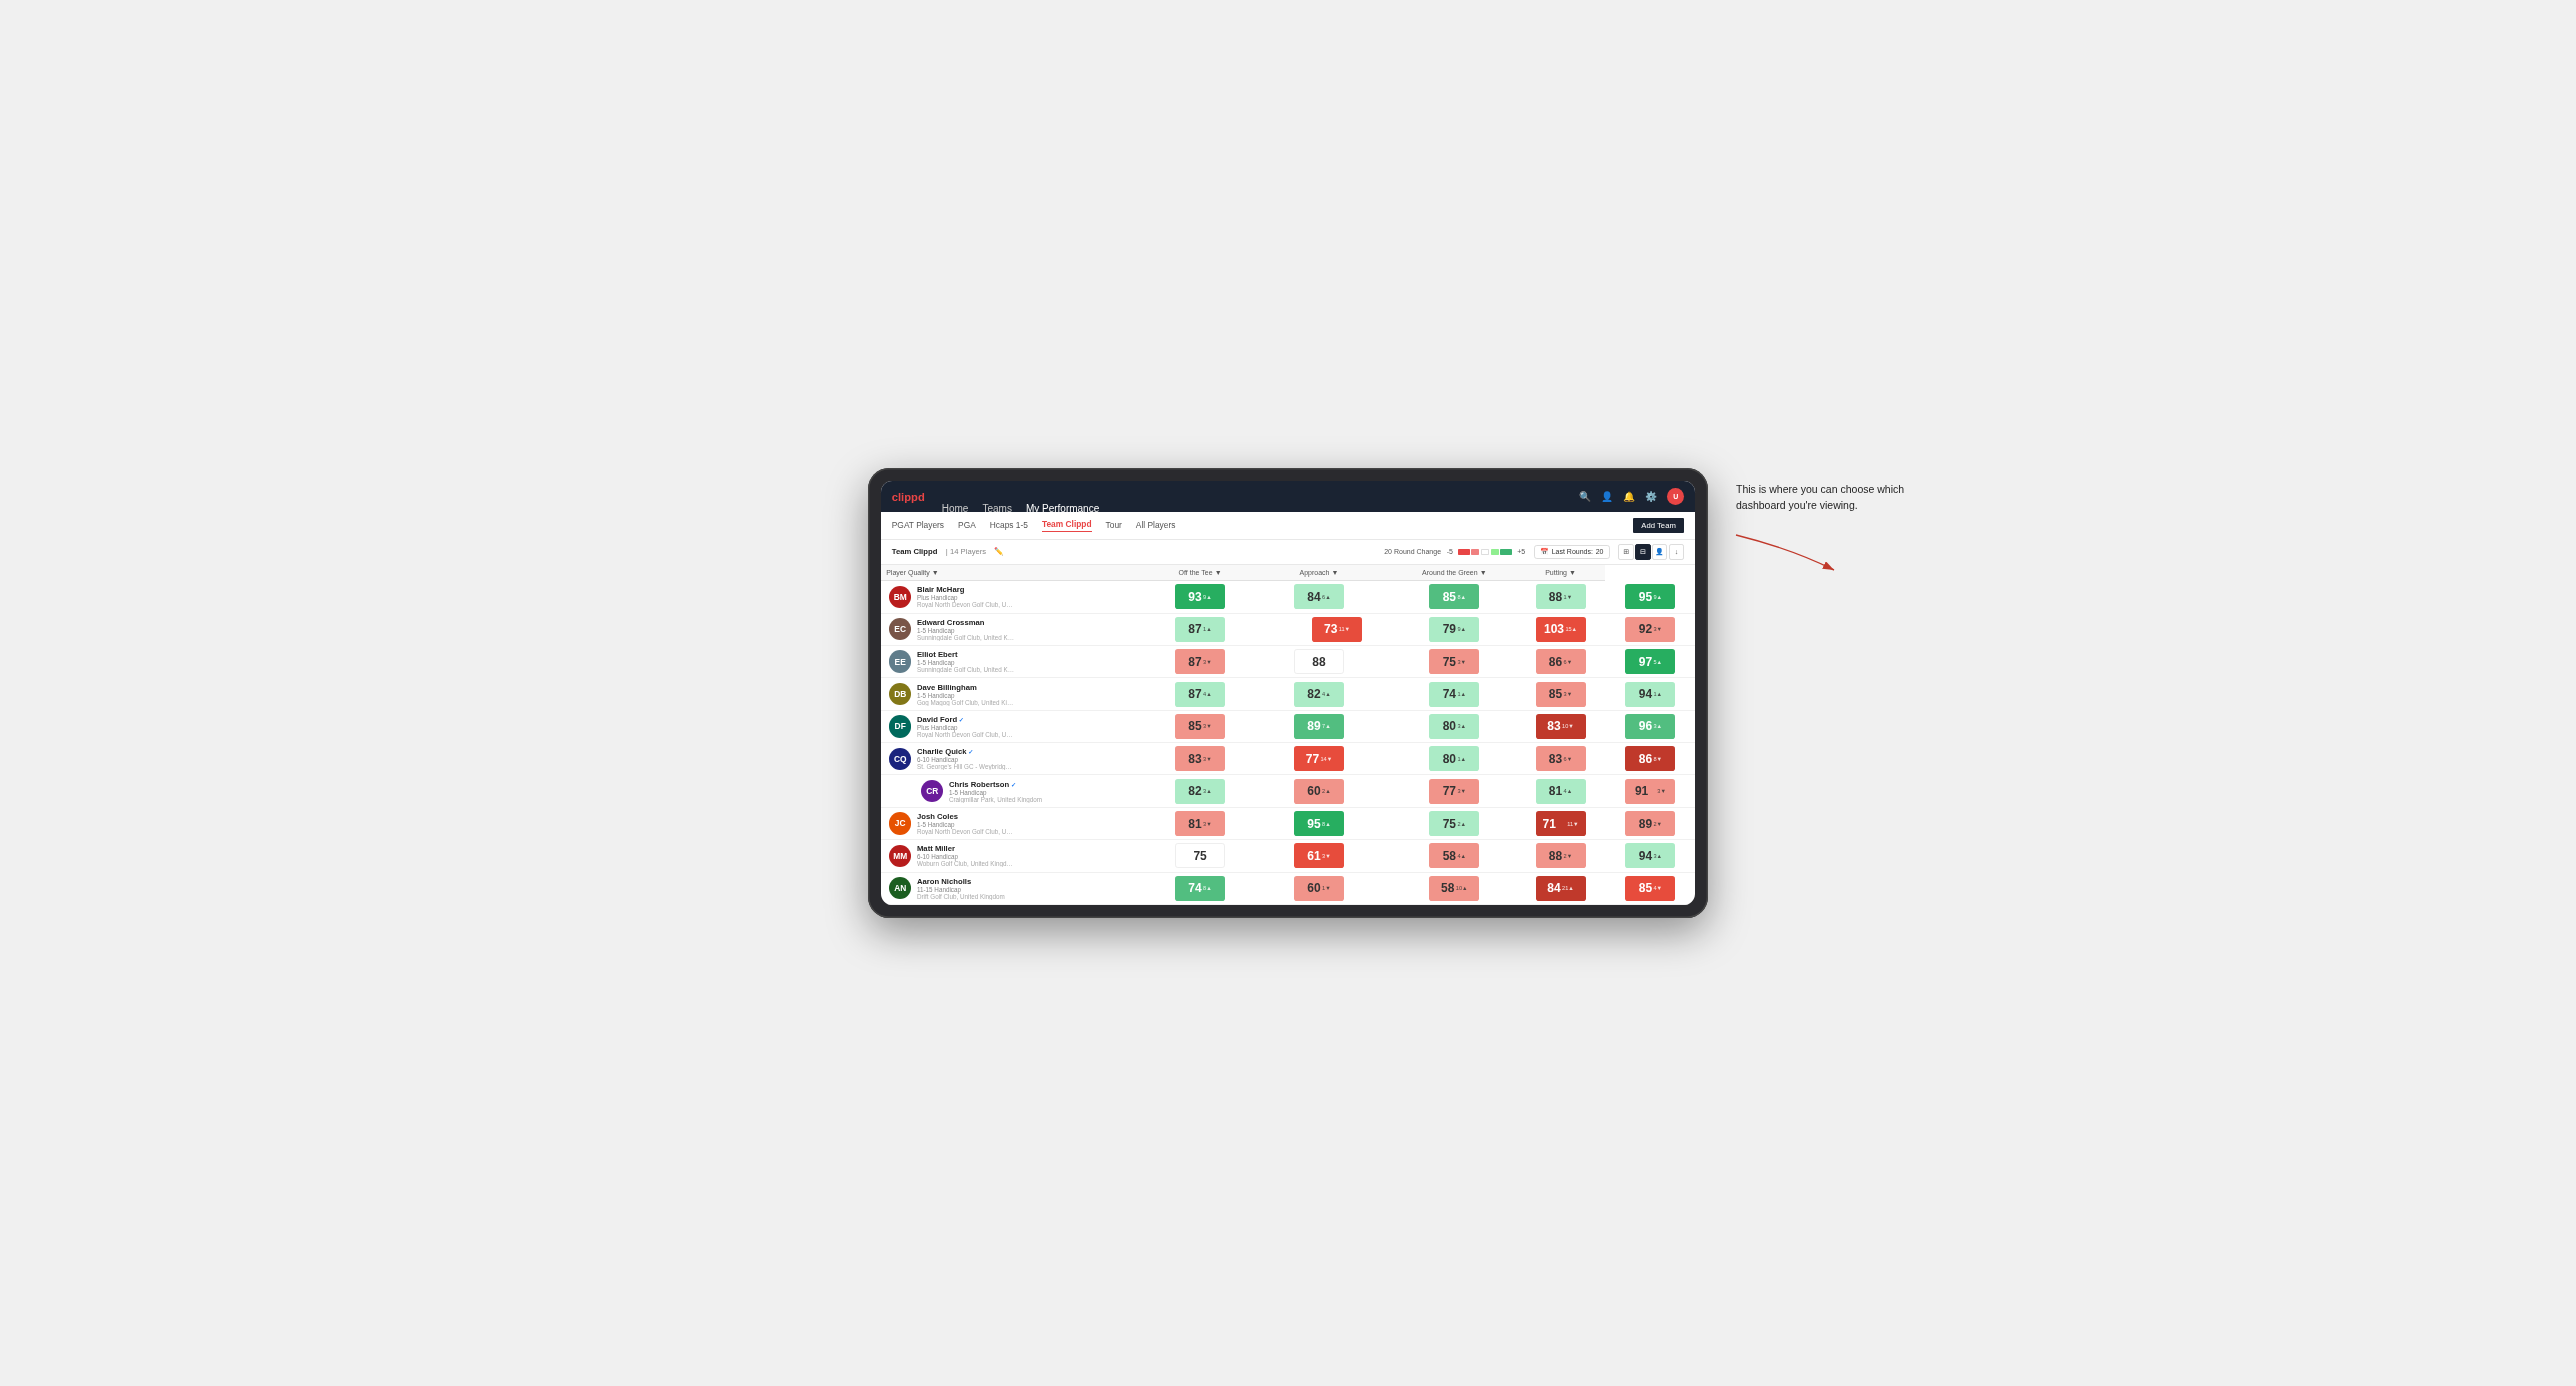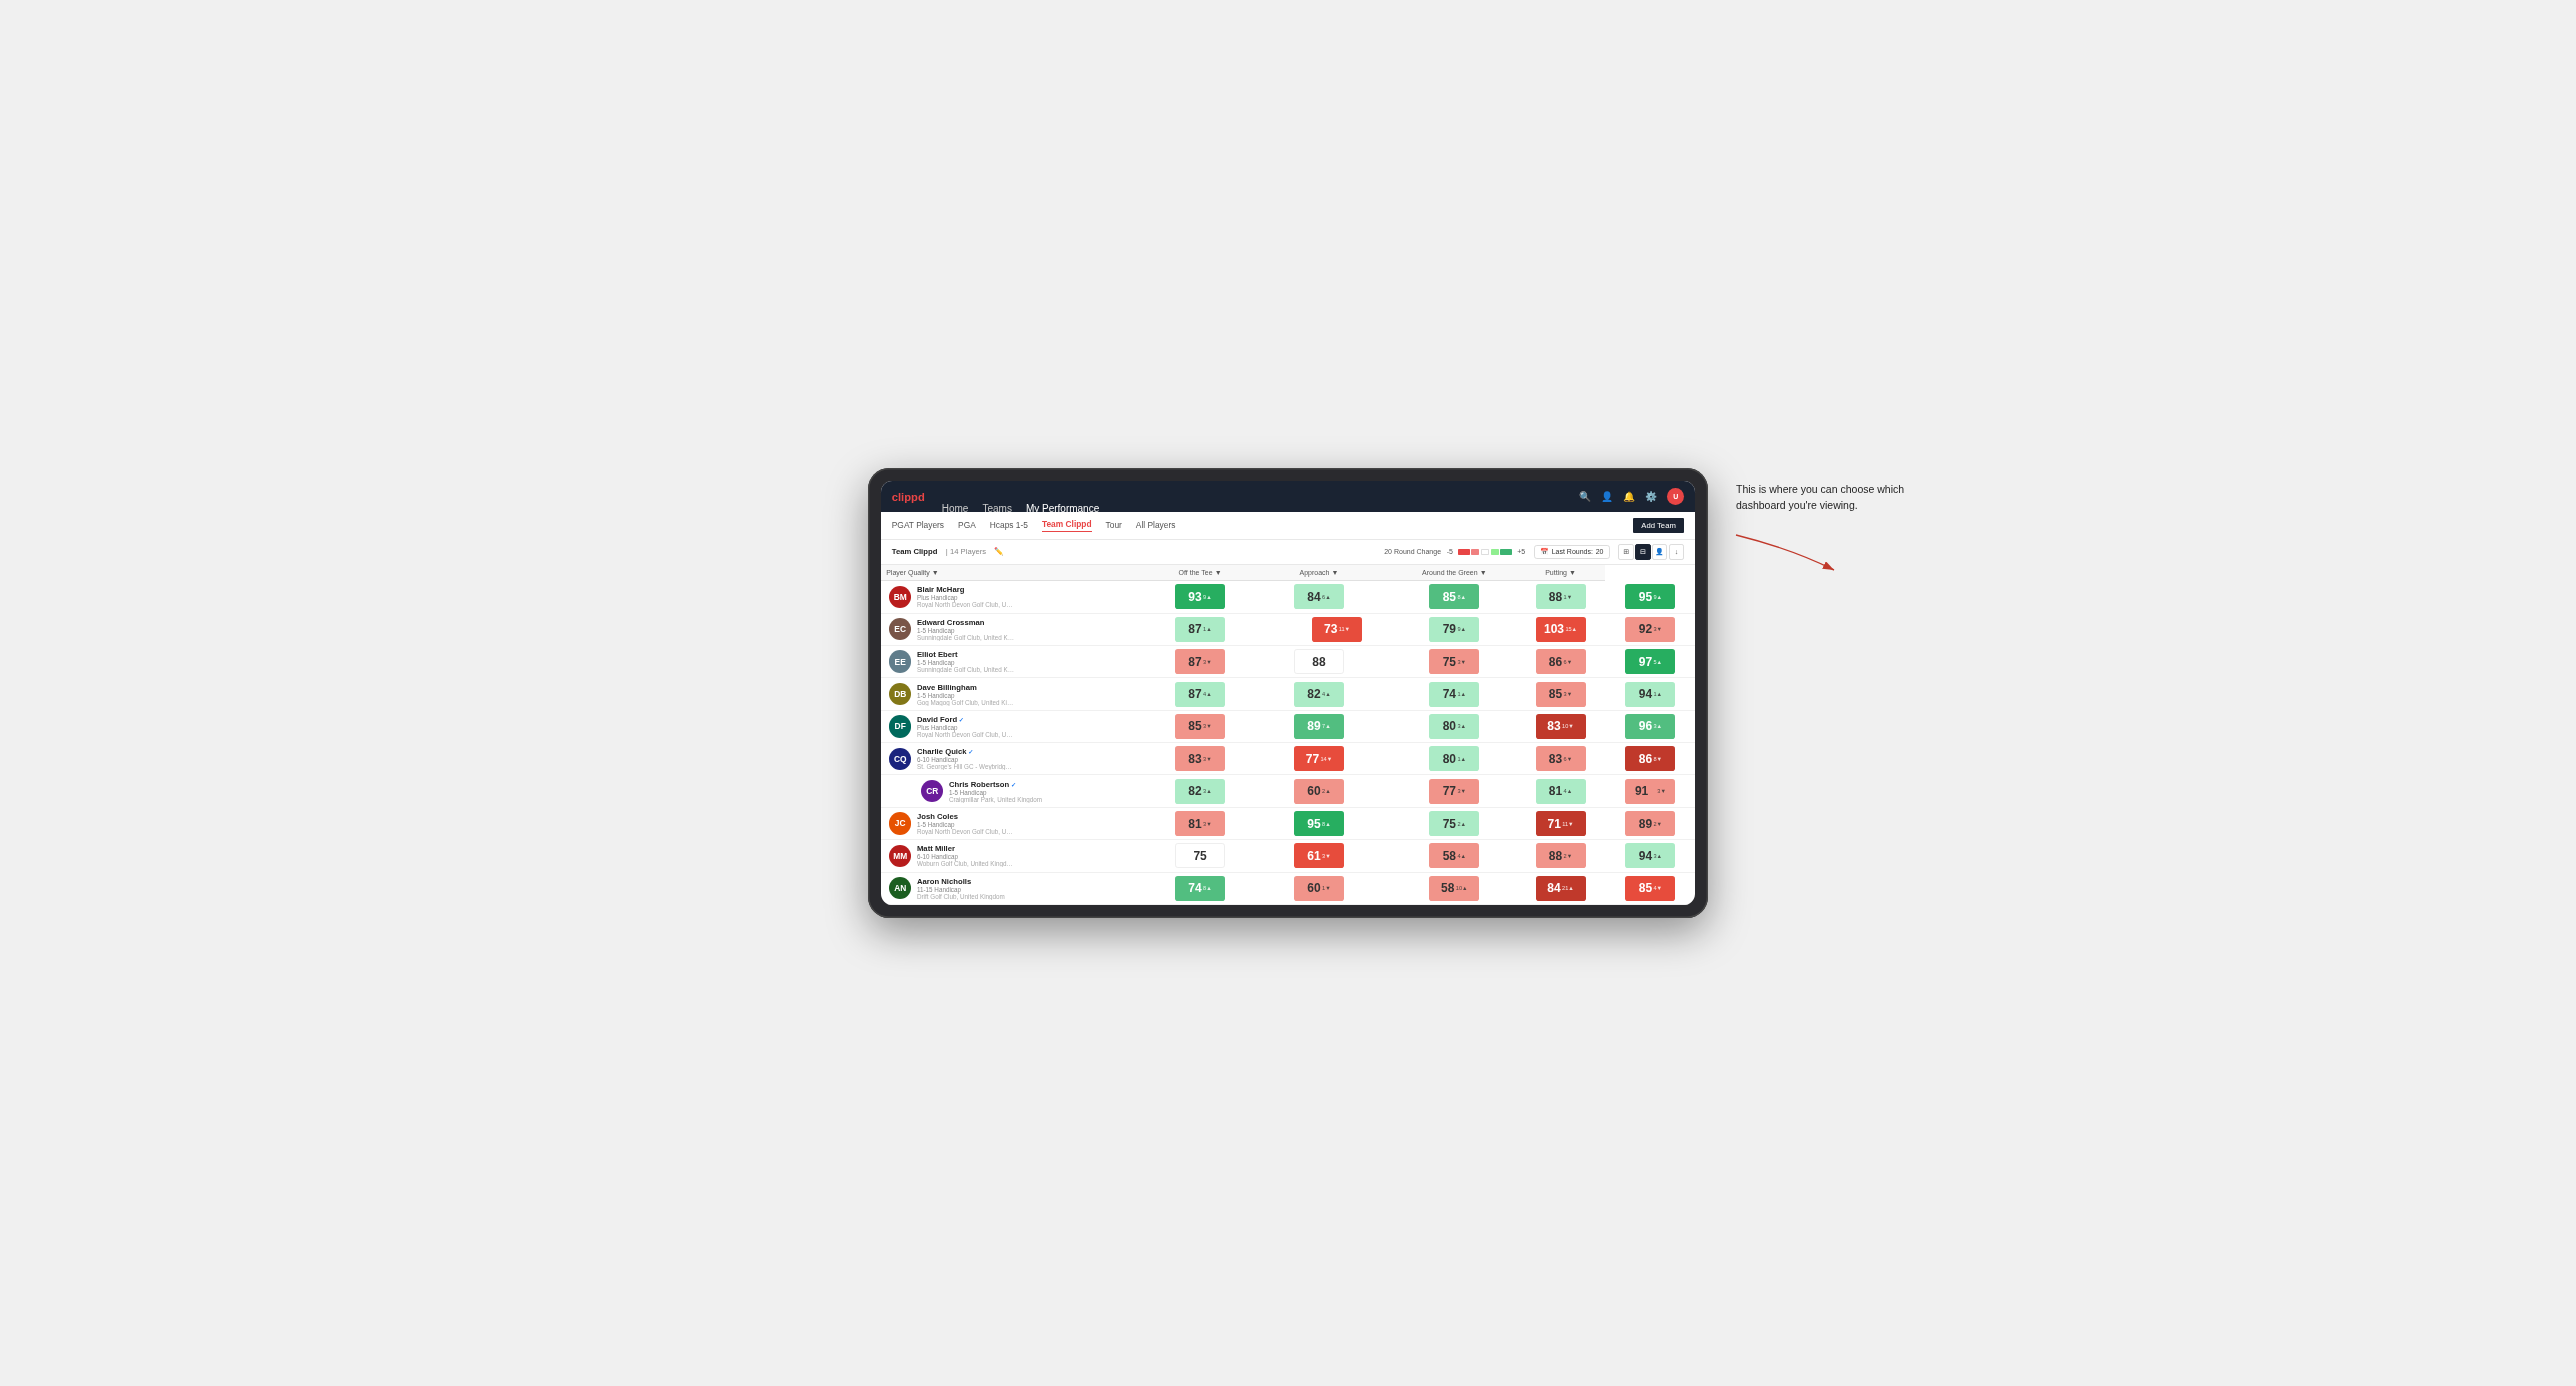--- a/index.html
+++ b/index.html
@@ -656,21 +656,21 @@
                     <span style="font-size: 5.6px; display: flex; flex-direction: column; align-items: center; color: rgb(51, 51, 51); opacity: 0.85;">3▼</span>
                   </div></td>
                 <td class="score-cell"><div style="display: inline-flex; align-items: center; justify-content: center; gap: 1.4px; border-radius: 2.8px; padding: 4.2px 7px; min-width: 50px; min-height: 25px; background: rgb(39, 174, 96); border: none;">
                     <span style="font-size: 12px; font-weight: 700; color: rgb(255, 255, 255);">95</span>
                     <span style="font-size: 5.6px; display: flex; flex-direction: column; align-items: center; color: rgb(255, 255, 255); opacity: 0.85;">8▲</span>
                   </div></td>
                 <td class="score-cell"><div style="display: inline-flex; align-items: center; justify-content: center; gap: 1.4px; border-radius: 2.8px; padding: 4.2px 7px; min-width: 50px; min-height: 25px; background: rgb(171, 235, 198); border: none;">
                     <span style="font-size: 12px; font-weight: 700; color: rgb(51, 51, 51);">75</span>
                     <span style="font-size: 5.6px; display: flex; flex-direction: column; align-items: center; color: rgb(51, 51, 51); opacity: 0.85;">2▲</span>
                   </div></td>
-                <td class="score-cell"><div style="display: inline-flex; align-items: center; justify-content: center; gap: 1.4px; border-radius: 2.8px; padding: 4.2px 7px; min-width: 50px; min-height: 25px; background: rgb(192, 57, 43); border: none;">
+                <td class="score-cell"><div style="display: inline-flex; align-items: center; justify-content: space-between; gap: 1.4px; border-radius: 2.8px; padding: 4.2px 7px; min-width: 50px; min-height: 25px; background: rgb(192, 57, 43); border: none;">
                     <span style="font-size: 12px; font-weight: 700; color: rgb(255, 255, 255);">71</span>
                     <span style="font-size: 5.6px; display: flex; flex-direction: column; align-items: center; color: rgb(255, 255, 255); opacity: 0.85;">11▼</span>
                   </div></td>
                 <td class="score-cell"><div style="display: inline-flex; align-items: center; justify-content: center; gap: 1.4px; border-radius: 2.8px; padding: 4.2px 7px; min-width: 50px; min-height: 25px; background: rgb(241, 148, 138); border: none;">
                     <span style="font-size: 12px; font-weight: 700; color: rgb(51, 51, 51);">89</span>
                     <span style="font-size: 5.6px; display: flex; flex-direction: column; align-items: center; color: rgb(51, 51, 51); opacity: 0.85;">2▼</span>
                   </div></td>
               </tr>
               <tr>
                 <td style="min-width: 140px;">

